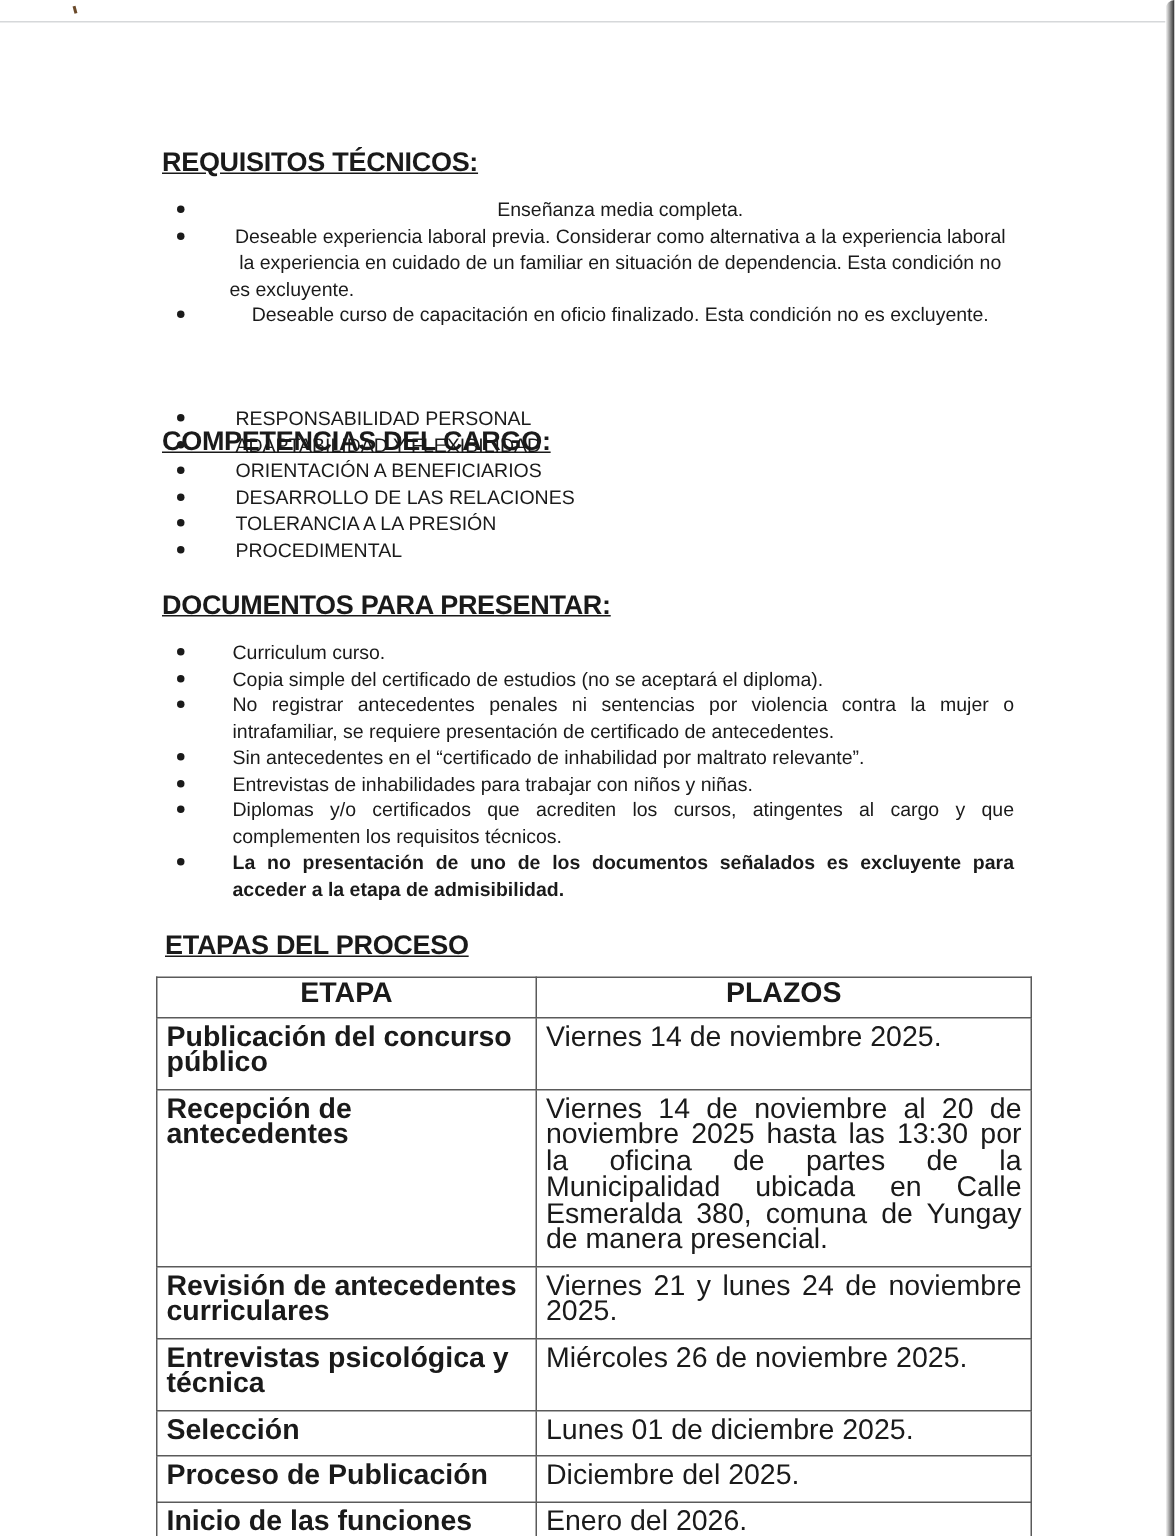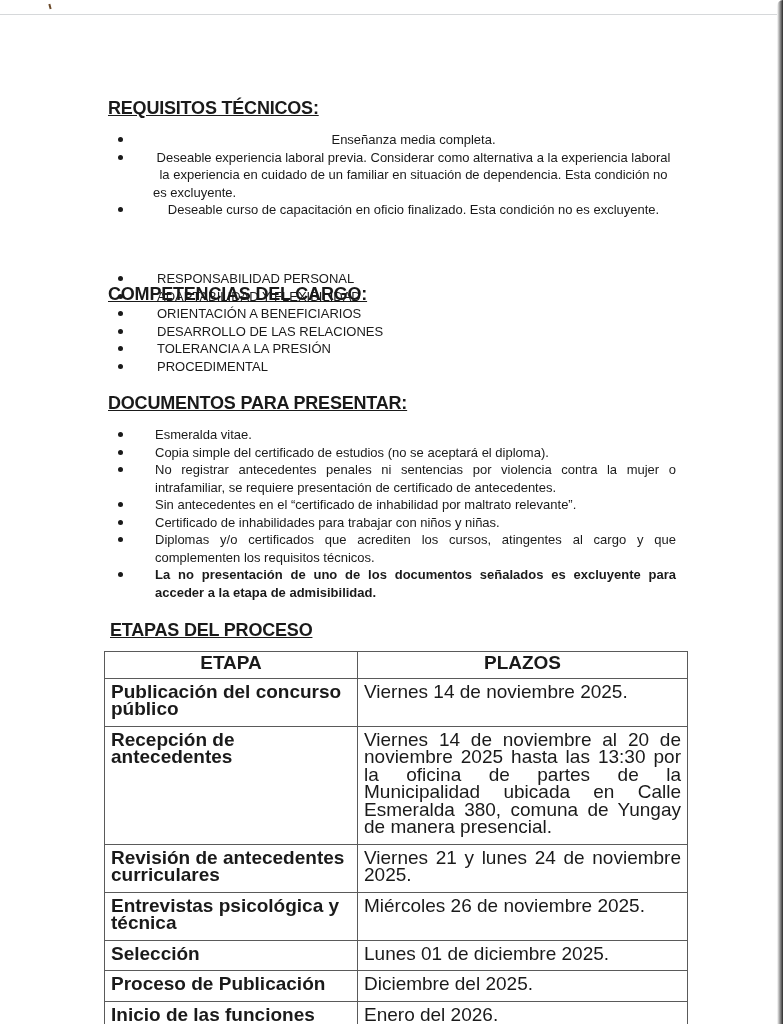--- a/index.html
+++ b/index.html
@@ -92,37 +92,37 @@
     <li>
         <span class="bullet"></span>
         <span class="txt">PROCEDIMENTAL</span>
       </li>
   </ul>
 
   <div class="heading" style="top:393px;">DOCUMENTOS PARA PRESENTAR:</div>
   <ul class="list" id="docs">
     <li>
         <span class="bullet"></span>
-        <span class="txt">Esmeralda vitae.</span>
+        <span class="txt">Curriculum curso.</span>
       </li>
     <li>
         <span class="bullet"></span>
         <span class="txt">Copia simple del certificado de estudios (no se aceptará el diploma).</span>
       </li>
     <li>
         <span class="bullet"></span>
         <span class="txt justify">No registrar antecedentes penales ni sentencias por violencia contra la mujer o intrafamiliar, se requiere presentación de certificado de antecedentes.</span>
       </li>
     <li>
         <span class="bullet"></span>
         <span class="txt">Sin antecedentes en el “certificado de inhabilidad por maltrato relevante”.</span>
       </li>
     <li>
         <span class="bullet"></span>
-        <span class="txt">Certificado de inhabilidades para trabajar con niños y niñas.</span>
+        <span class="txt">Entrevistas de inhabilidades para trabajar con niños y niñas.</span>
       </li>
     <li>
         <span class="bullet"></span>
         <span class="txt justify">Diplomas y/o certificados que acrediten los cursos, atingentes al cargo y que complementen los requisitos técnicos.</span>
       </li>
     <li>
         <span class="bullet"></span>
         <span class="txt bold justify">La no presentación de uno de los documentos señalados es excluyente para acceder a la etapa de admisibilidad.</span>
       </li>
   </ul>

